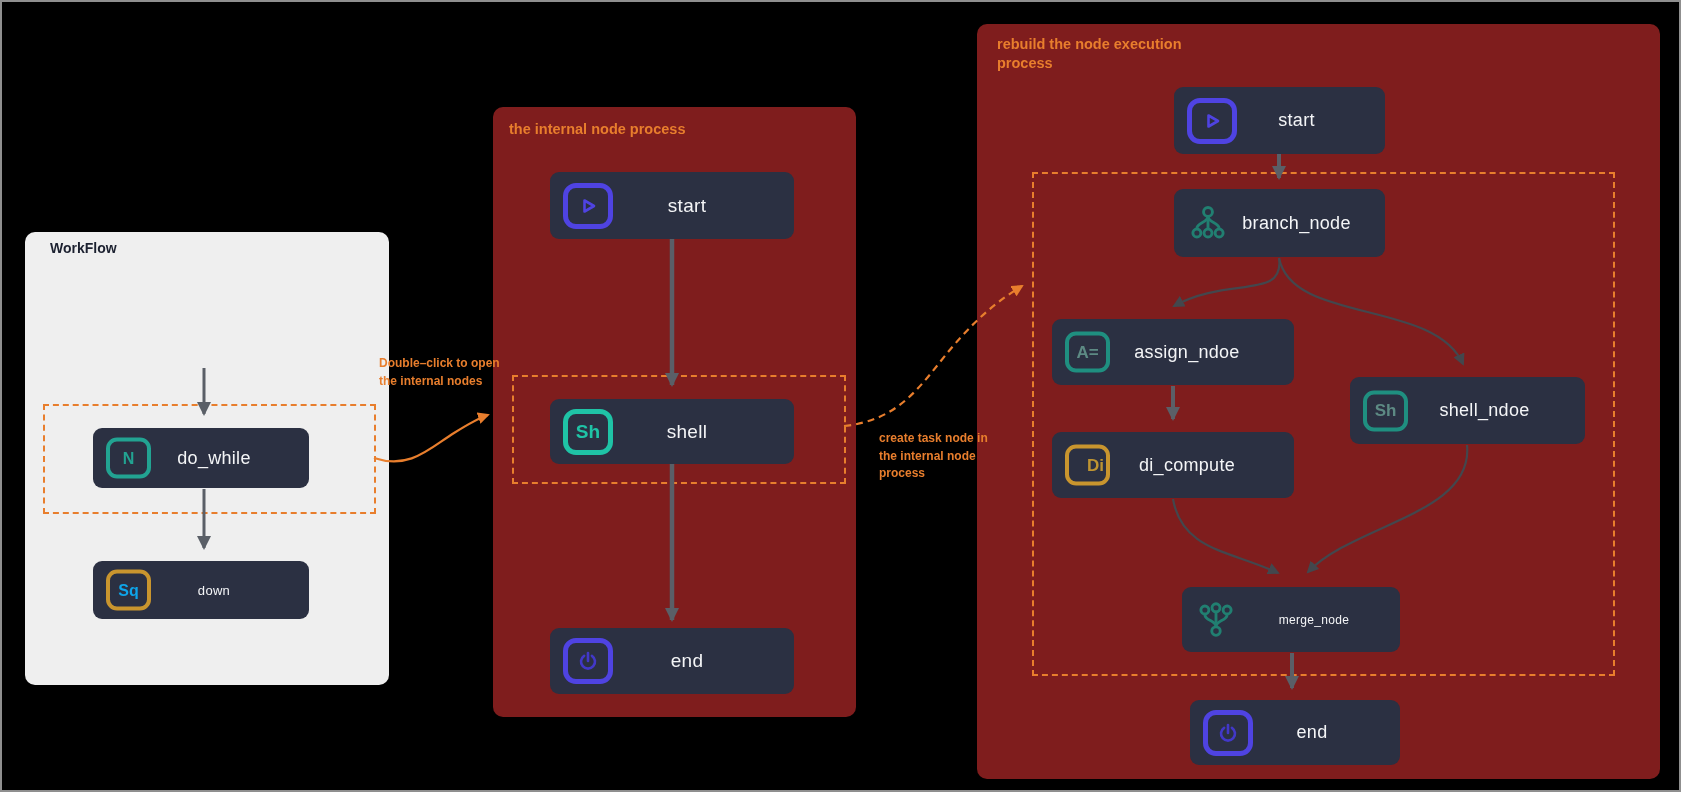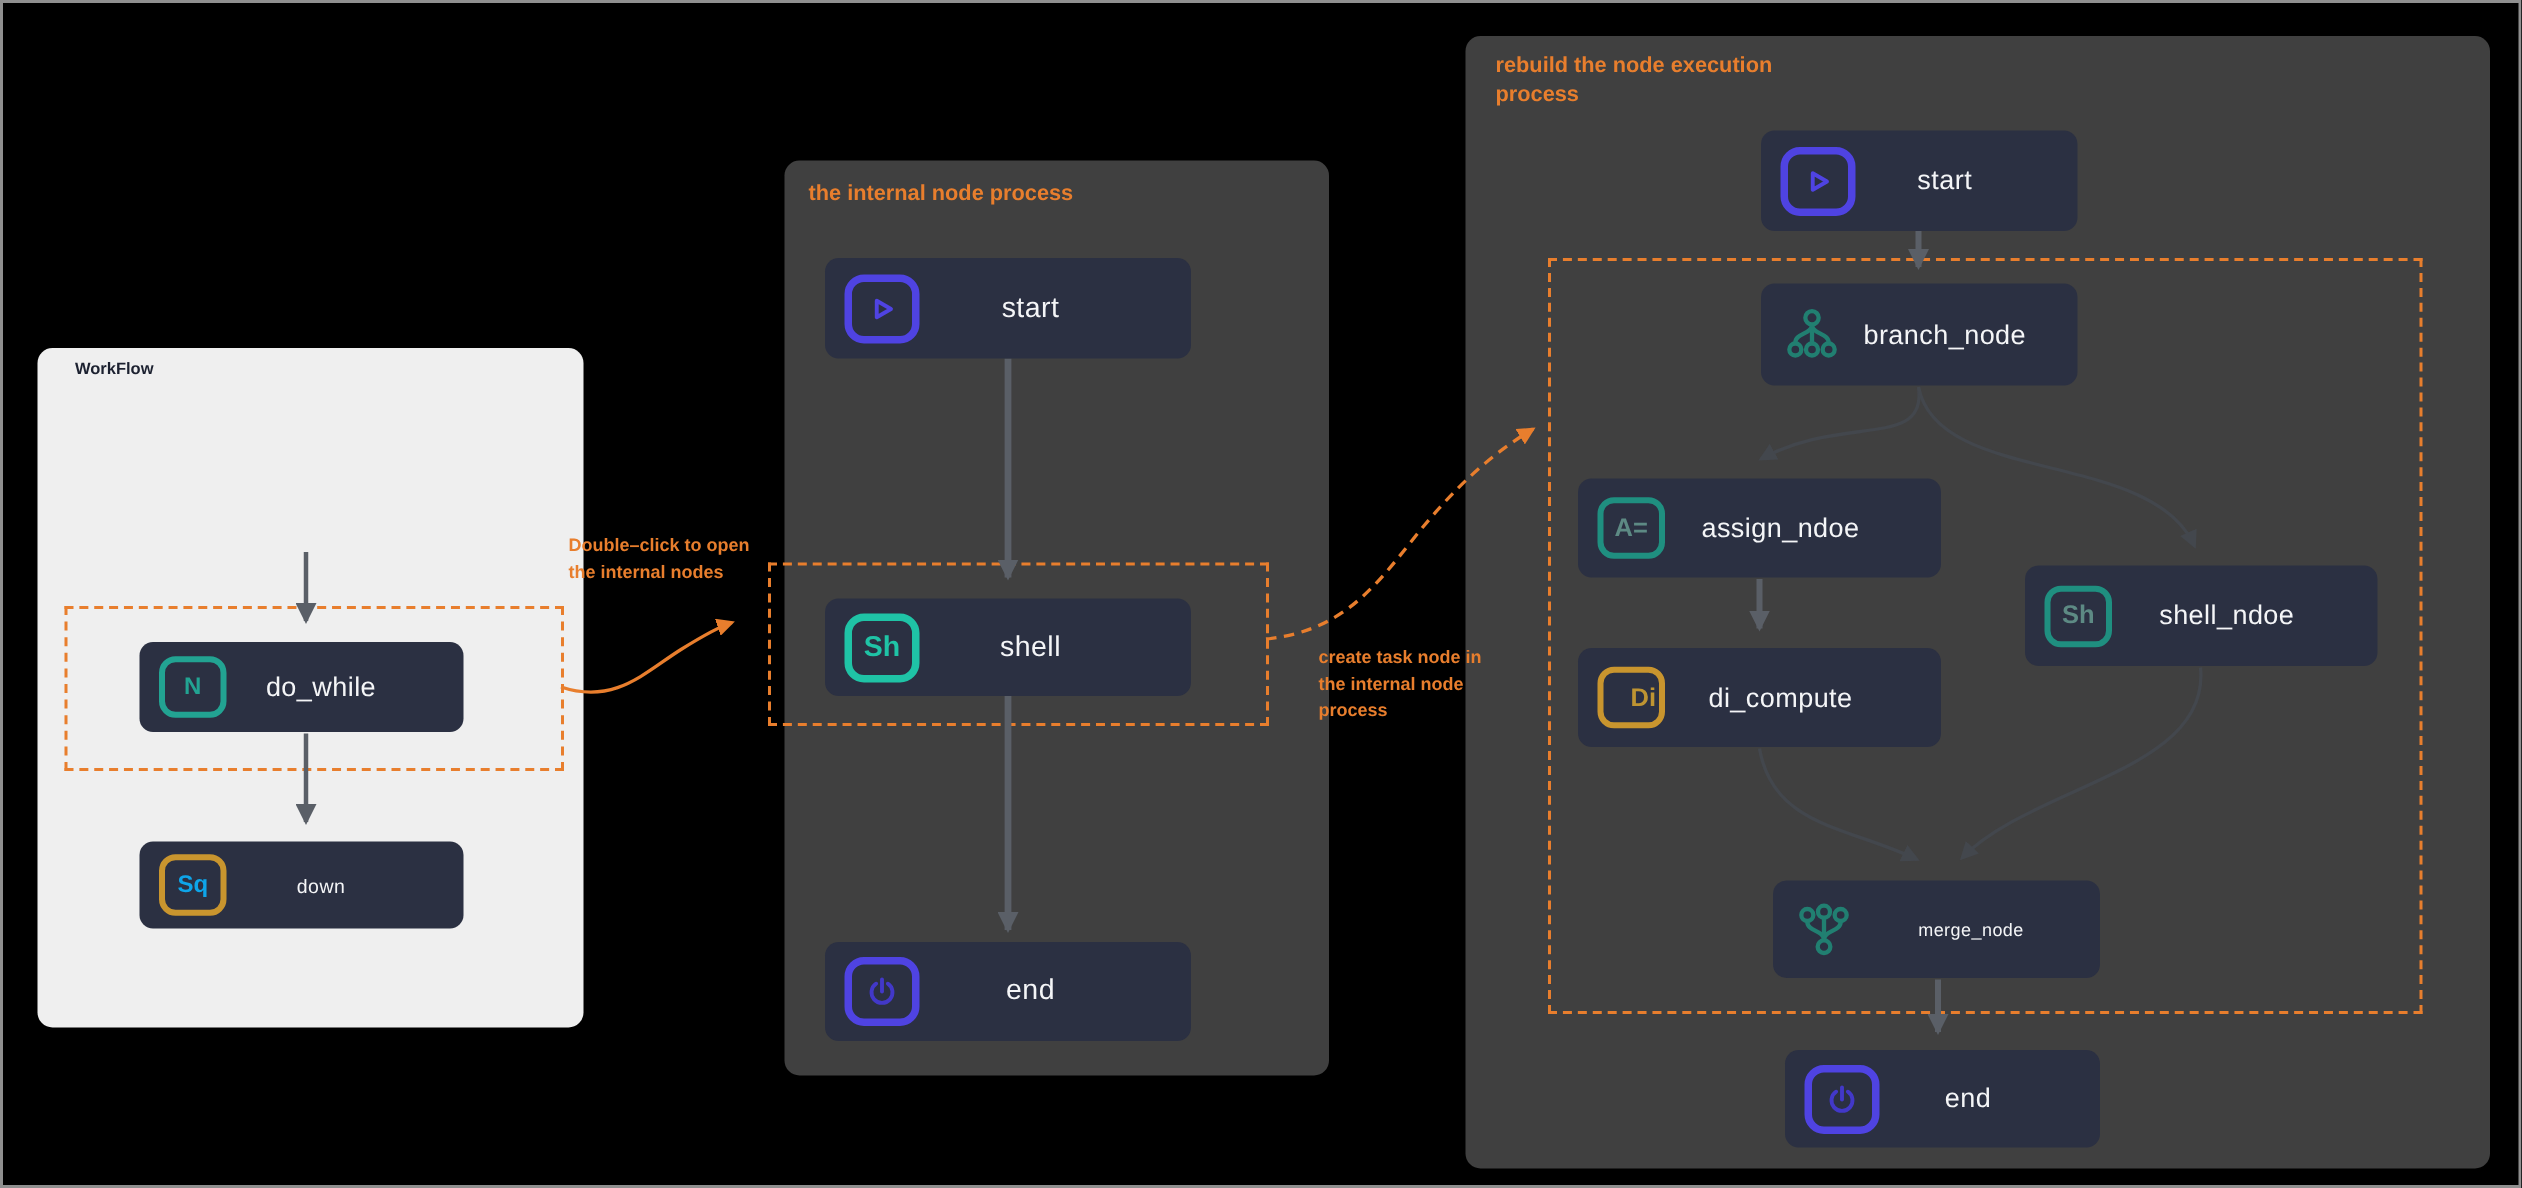--- a/index.html
+++ b/index.html
@@ -3,23 +3,23 @@
 <meta charset="utf-8">
 <style>
   html,body{margin:0;padding:0;background:#000;}
   #canvas{
     position:relative;width:1681px;height:792px;background:#000;
     border:2px solid #8f8f8f;box-sizing:border-box;overflow:hidden;
     font-family:"Liberation Sans", sans-serif;
   }
   .panel{position:absolute;border-radius:10px;z-index:1;}
   .panel-gray{background:#EFEFEF;}
-  .panel-peach{background:#404040;}
+  .panel-peach{background:#7f1d1d;}
   .panel-title{position:absolute;font-weight:bold;z-index:2;}
-  .title-dark{color:#1C2130;font-size:11px;}
+  .title-dark{color:#1C2130;font-size:14px;}
   .title-orange{color:#E87E2D;font-size:14.5px;line-height:19px;}
   .dashed-box{position:absolute;border:2px dashed #E87E2D;z-index:2;background:transparent;}
   svg.overlay{position:absolute;left:0;top:0;z-index:3;}
   .node{
     position:absolute;background:#2B3042;border-radius:9px;z-index:4;
     display:flex;align-items:center;justify-content:center;
   }
   .node-gray{background:#70757F;}
   .label{color:#F4F5F7;letter-spacing:0.3px;}
   .label-dim{color:#A9AEB8;}
@@ -43,21 +43,21 @@
 </style>
 </head>
 <body>
 
 <div id="canvas">
 
   <div class="panel panel-gray" style="left:23px;top:230px;width:364px;height:453px;">
     <div class="panel-title title-dark" style="left:25px;top:8px;">WorkFlow</div>
   </div>
 
-  <div class="panel panel-peach" style="left:521px;top:105px;width:363px;height:610px;">
+  <div class="panel panel-peach" style="left:491px;top:105px;width:363px;height:610px;">
     <div class="panel-title title-orange" style="left:16px;top:13px;">the internal node process</div>
   </div>
 
   <div class="panel panel-peach" style="left:975px;top:22px;width:683px;height:755px;">
     <div class="panel-title title-orange" style="left:20px;top:11px;width:215px;white-space:normal;">rebuild the node execution process</div>
   </div>
 
   <div class="dashed-box" style="left:41px;top:402px;width:329px;height:106px;"></div>
   <div class="dashed-box" style="left:510px;top:373px;width:330px;height:105px;"></div>
   <div class="dashed-box" style="left:1030px;top:170px;width:579px;height:500px;"></div>

